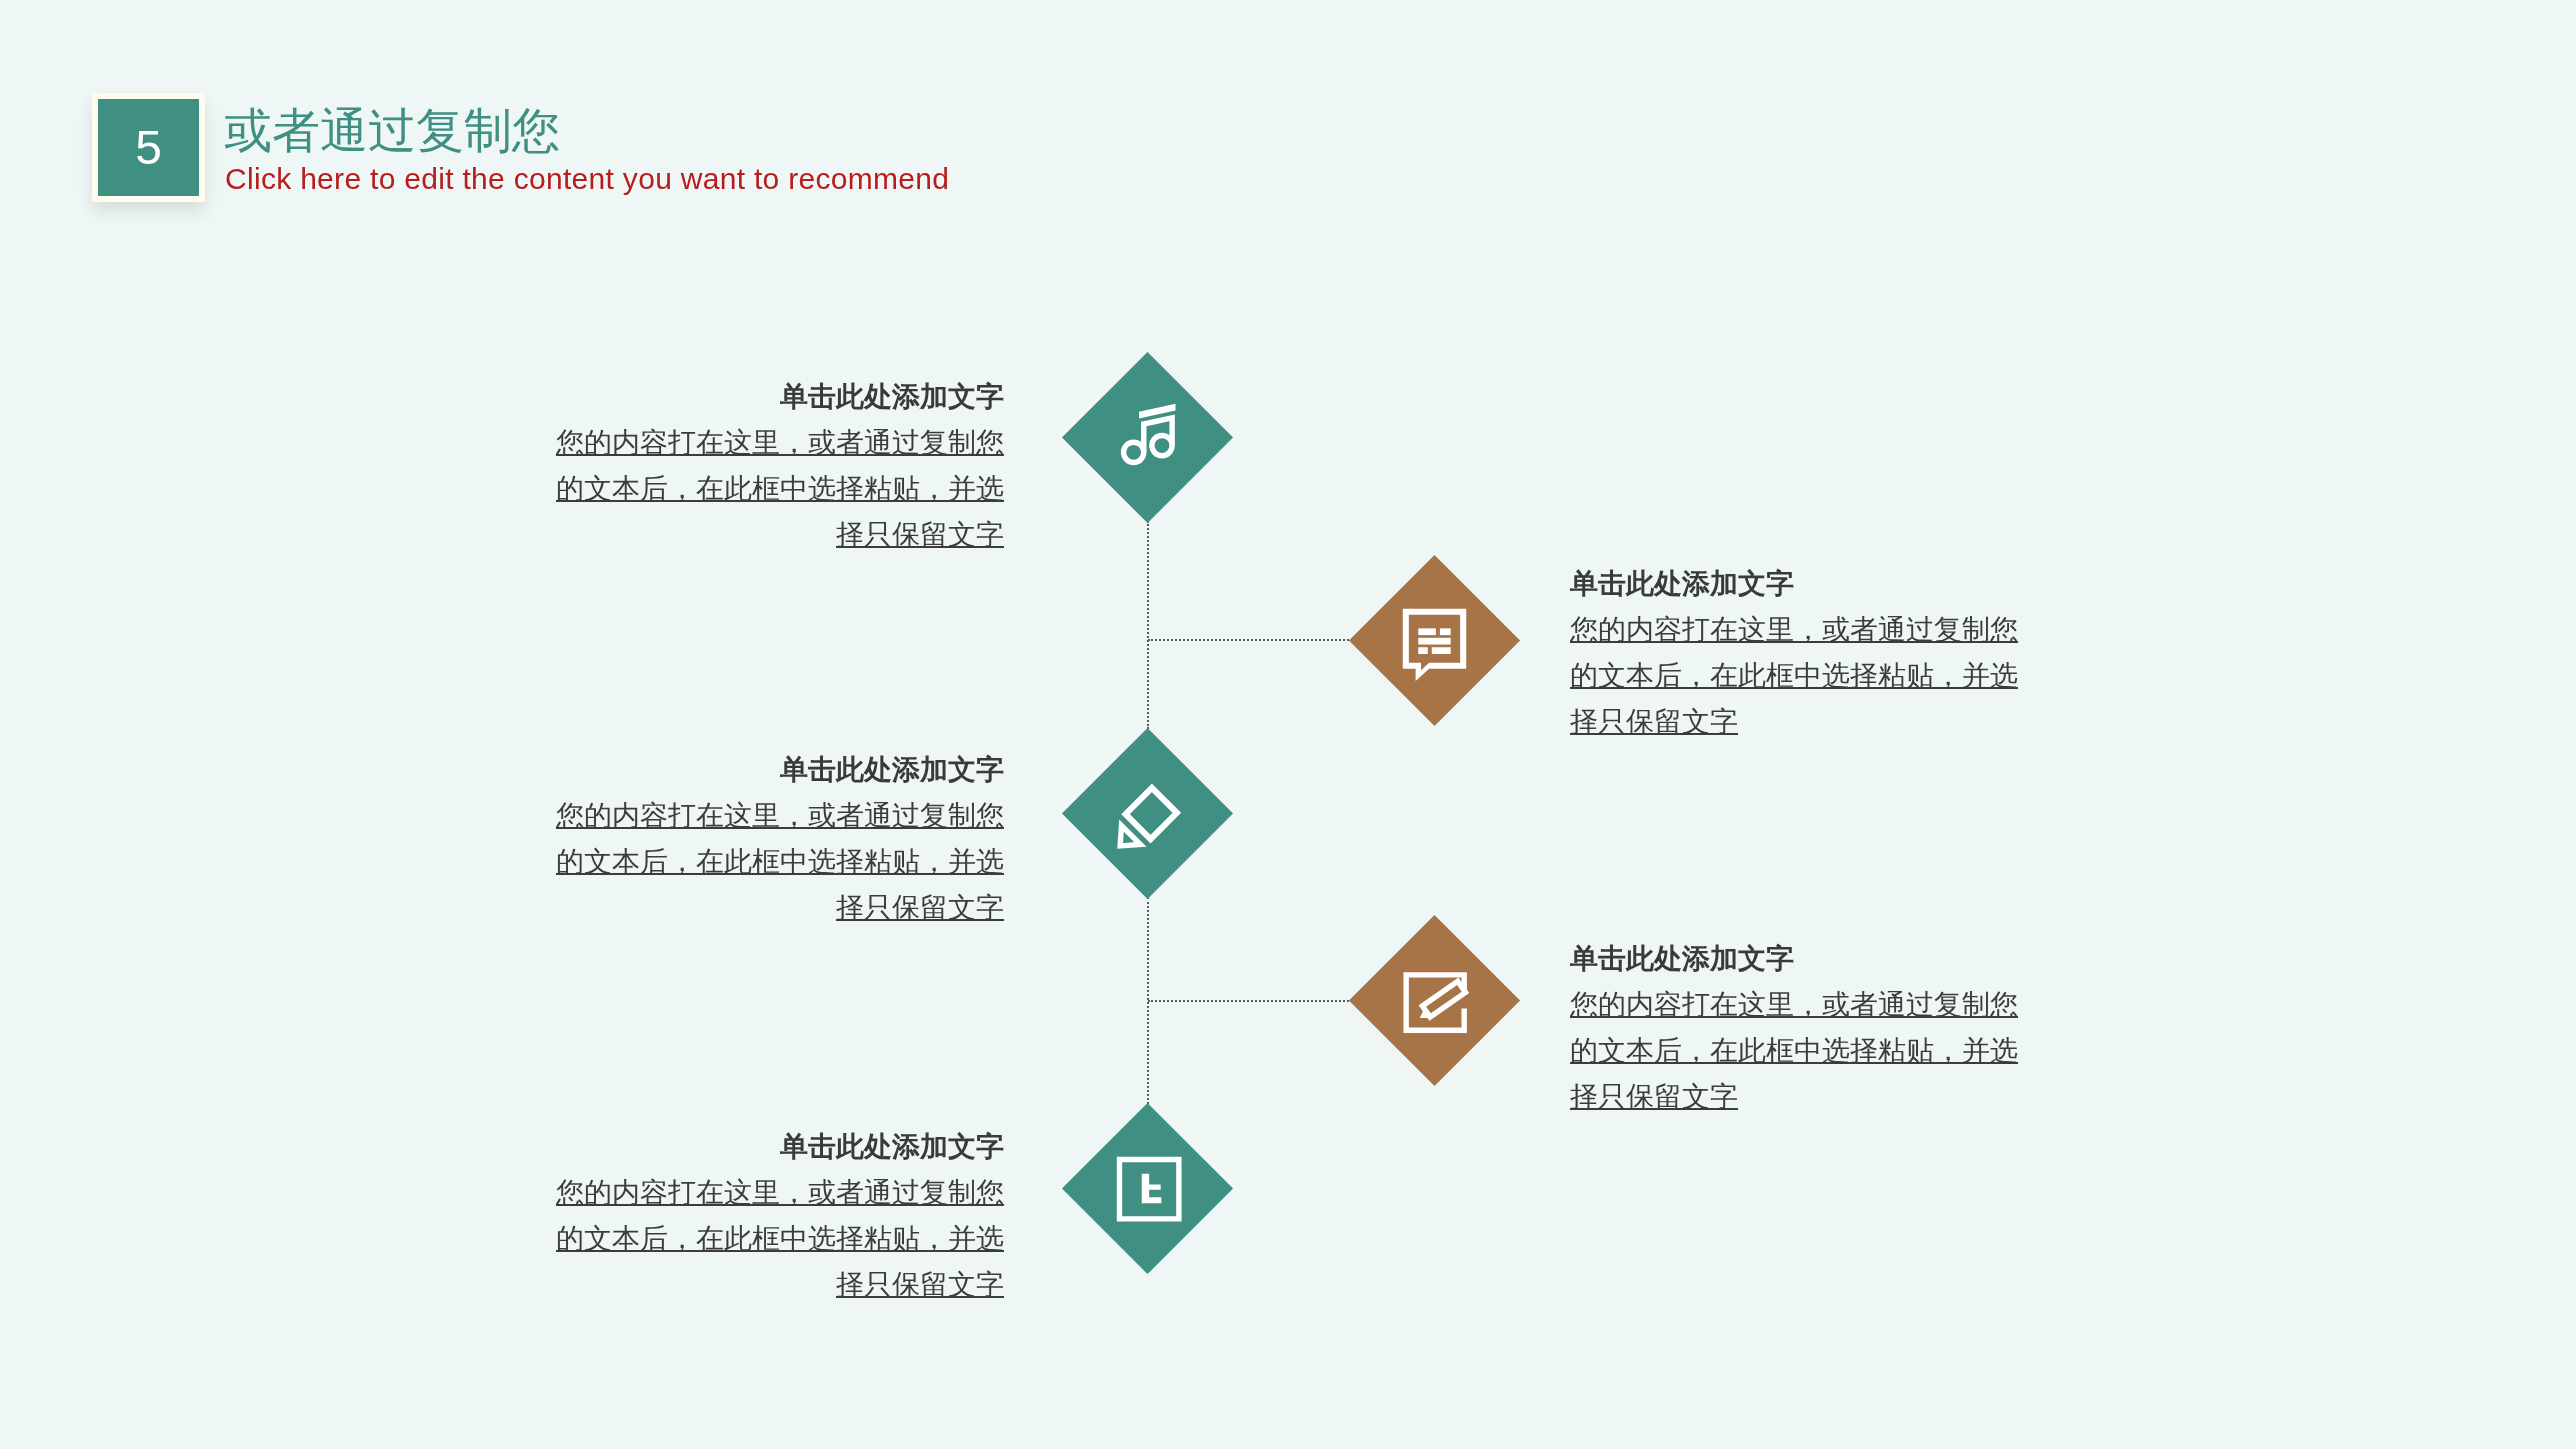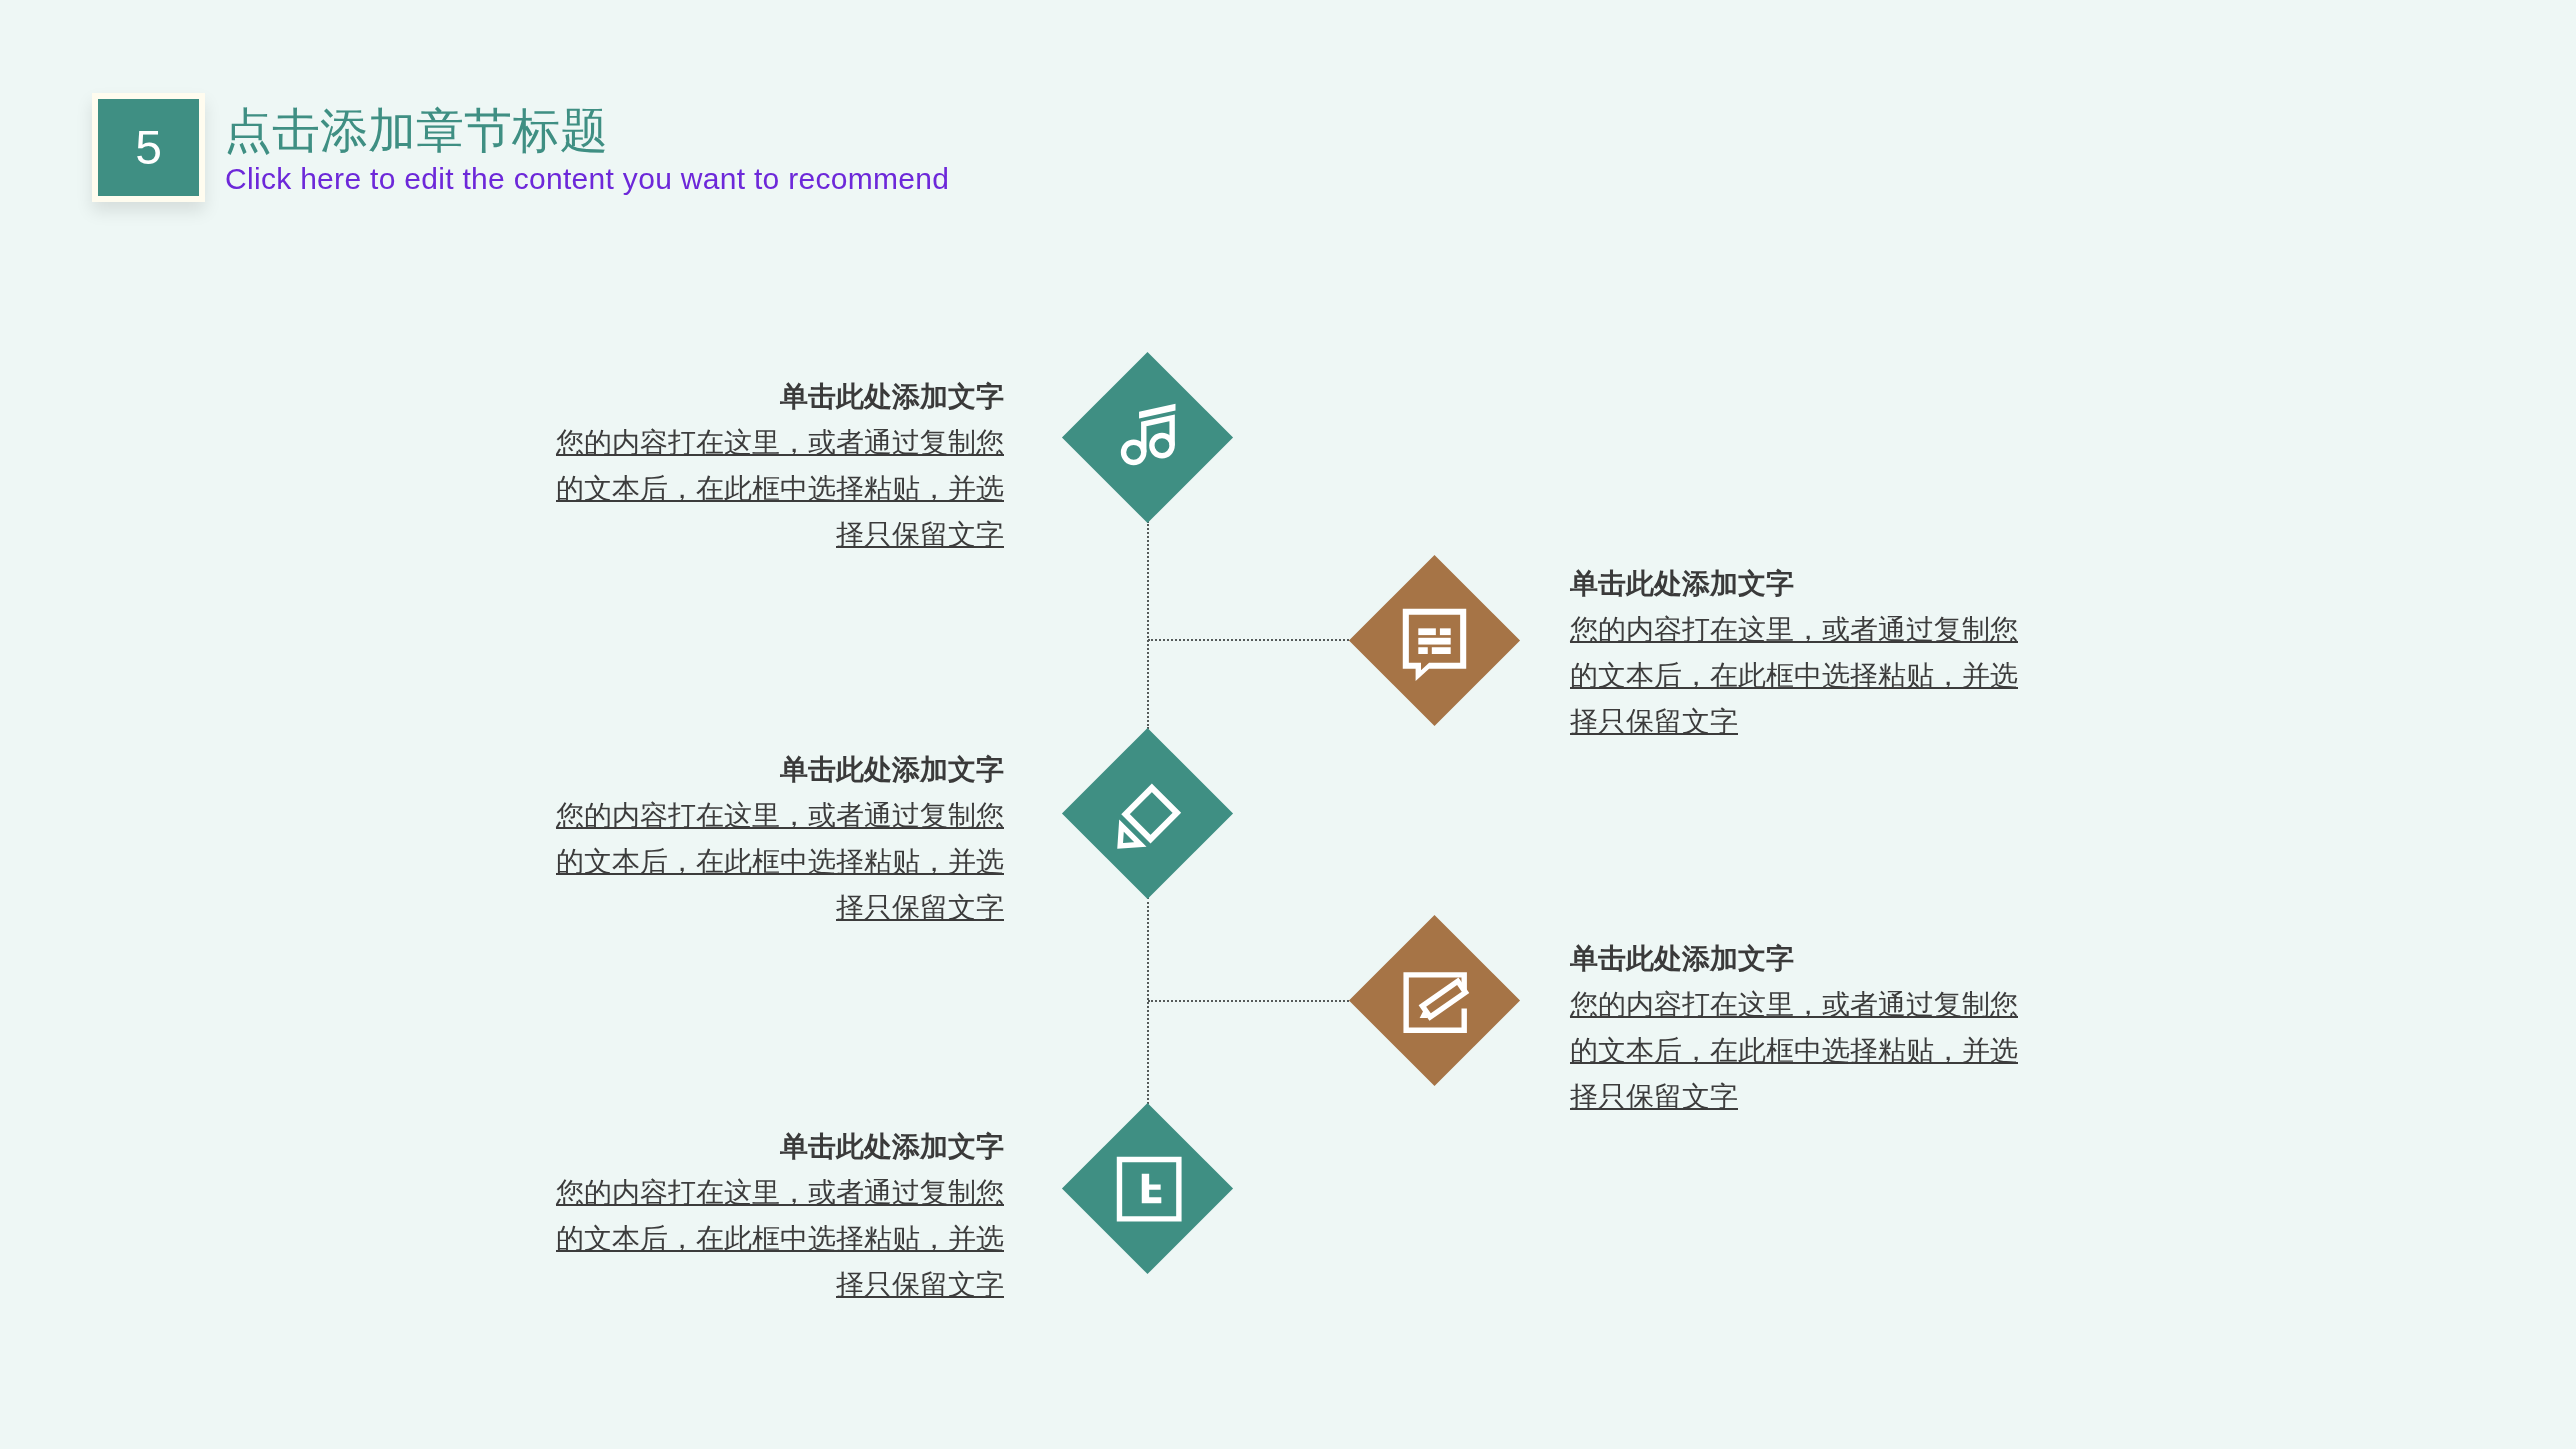--- a/index.html
+++ b/index.html
@@ -14,21 +14,21 @@
     box-shadow: 0 9.4px 16px rgba(0,0,0,0.10);
     display:flex; align-items:center; justify-content:center;
   }
   .num-box span { color:#ffffff; font-size:48px; font-weight:300; line-height:1; }
   .hdr-title {
     position:absolute; left:224px; top:101px; font-size:48px; line-height:60px;
     color:#3f8f83; white-space:nowrap;
   }
   .hdr-sub {
     position:absolute; left:225px; top:160px; font-size:30px; line-height:38px;
-    color:#6d28d9; white-space:nowrap; letter-spacing:0.3px;
+    color:#b91c1c; white-space:nowrap; letter-spacing:0.3px;
   }
   .vline {
     position:absolute; left:1147px; width:0; border-left:2.7px dotted #555b5a;
   }
   .hline {
     position:absolute; top:0; height:0; border-top:2.7px dotted #555b5a;
   }
   .diamond {
     position:absolute; width:121px; height:121px;
     transform:rotate(45deg);
@@ -46,21 +46,21 @@
   .block.right { text-align:left; }
   .block .t { font-size:28px; font-weight:bold; line-height:46px; white-space:nowrap; color:#3a3a3a; }
   .block .l { font-size:28px; line-height:46px; white-space:nowrap; color:#3c3c3c;text-decoration:underline; }
 </style>
 </head>
 <body>
 
 <div class="num-box">
   <span>5</span>
 </div>
-<div class="hdr-title">点击添加章节标题</div>
+<div class="hdr-title">或者通过复制您</div>
 <div class="hdr-sub">Click here to edit the content you want to recommend</div>
 
 <div class="vline" style="top:521px;height:208px;"></div>
 <div class="vline" style="top:897px;height:207px;"></div>
 <div class="hline" style="left:1148px;width:201px;top:639px;"></div>
 <div class="hline" style="left:1148px;width:201px;top:1000px;"></div>
 
 <div class="diamond teal" style="left:1087px;top:377px;"></div>
 <div class="icon" style="left:1108px;top:397px;">
   <svg viewBox="0 0 120 120">

